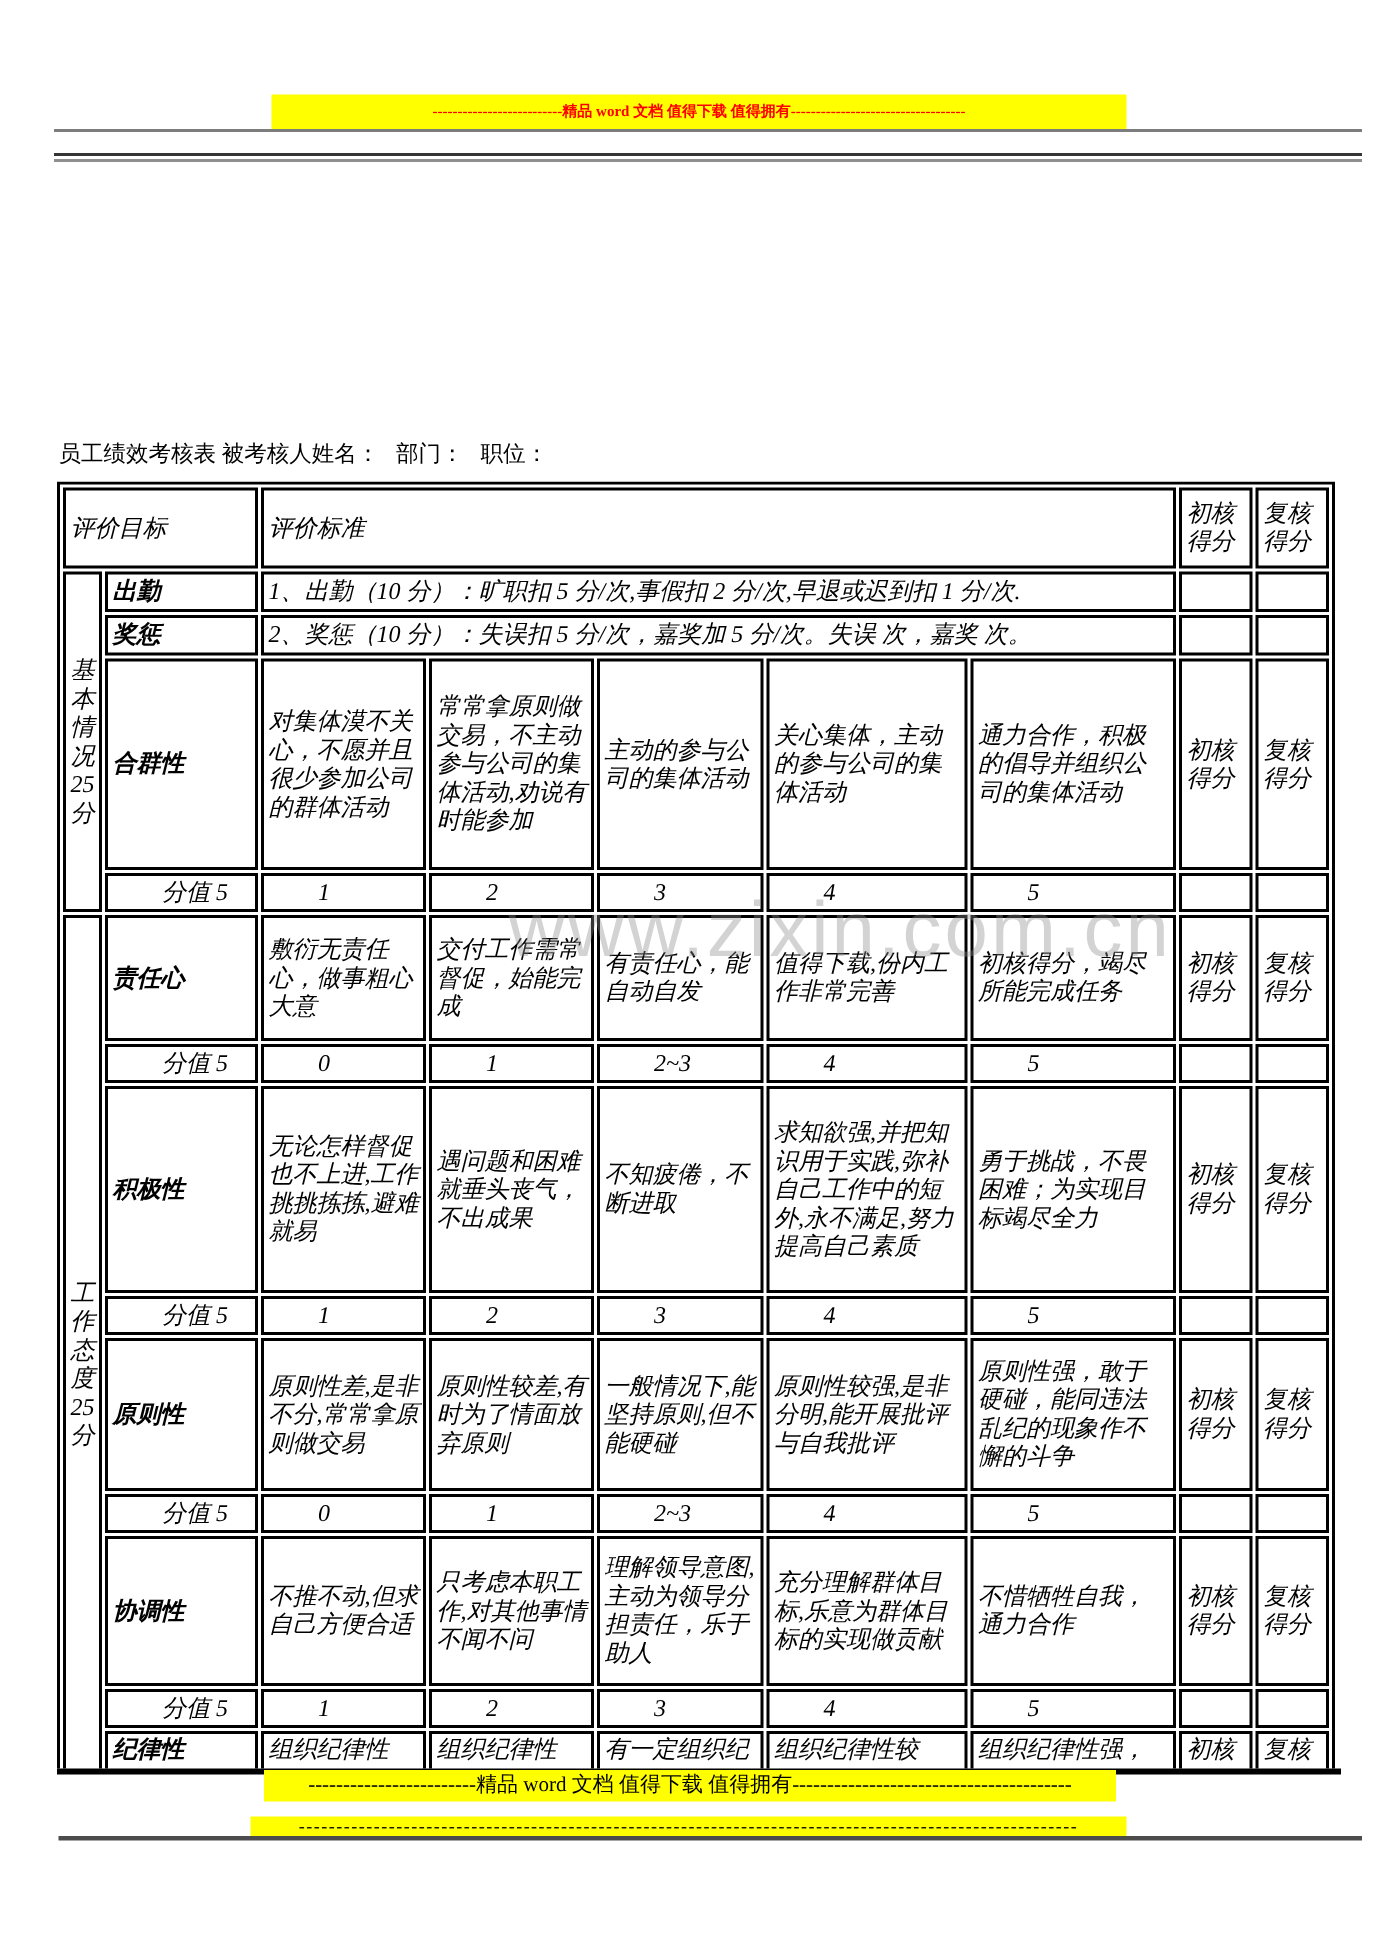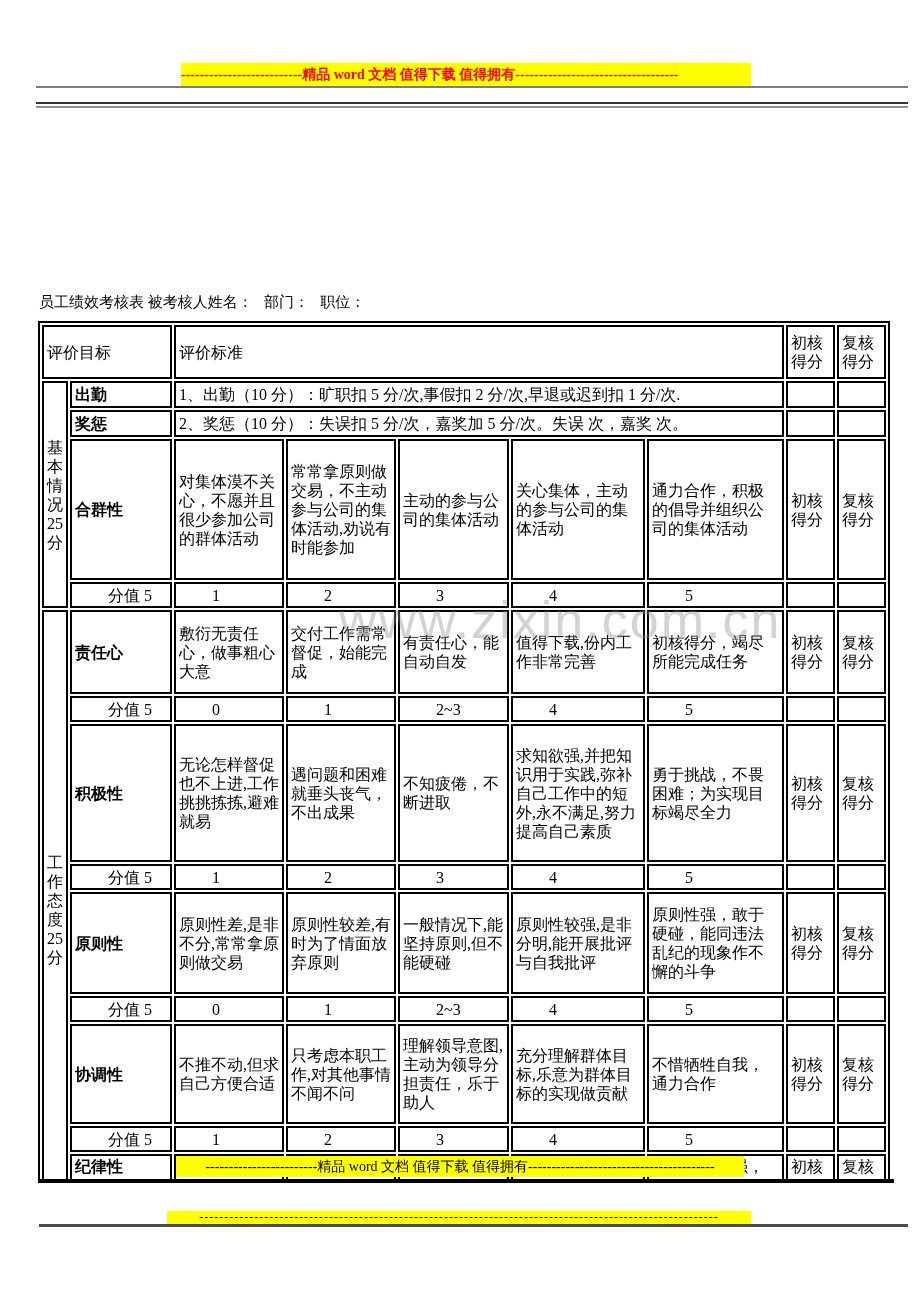--- a/index.html
+++ b/index.html
@@ -3,28 +3,28 @@
 <meta charset="utf-8">
 <style>
   html,body{margin:0;padding:0;}
   body{
     width:920px;height:1302px;position:relative;background:#ffffff;
     font-family:"Liberation Serif","DejaVu Serif",serif;color:#000;
     overflow:hidden;
   }
   .top-banner{
     position:absolute;left:181px;top:63px;width:570px;height:24px;
-    background:#ffff00;color:#ff0000;font-size:14px;line-height:24px;
-    font-weight:bold;white-space:nowrap;overflow:hidden;
+    background:#ffff00;color:#ff0000;font-size:10px;line-height:24px;
+    font-weight:bold;text-align:center;white-space:nowrap;overflow:hidden;
   }
   .rule-a{position:absolute;left:36px;top:86px;width:872px;height:0;border-top:2px solid #7d7d7d;}
   .rule-b{position:absolute;left:36px;top:102px;width:872px;height:2px;
           border-top:2px solid #363636;border-bottom:2px solid #8f8f8f;}
   .doc-title{position:absolute;left:39px;top:293px;font-size:15px;white-space:pre;}
-  .table-wrap{position:absolute;left:38px;top:321px;width:856px;height:858px;overflow:hidden;}
+  .table-wrap{position:absolute;left:38px;top:321px;width:856px;height:858px;overflow:hidden;font-style:italic;}
   table.eval{
     border-collapse:separate;border-spacing:2px;border:2px solid #000;
     width:852px;table-layout:fixed;background:#fff;
   }
   table.eval td{
     border:2px solid #000;box-sizing:border-box;
     padding:1px 3px;font-size:16px;line-height:19px;
     vertical-align:middle;overflow:hidden;word-break:break-all;
   }
   td.lbl{font-weight:bold;}
@@ -41,21 +41,21 @@
   tr.h-xietiao td{height:100px;}
   tr.h-jilv td{height:56px;vertical-align:top;}
   .cut-line{position:absolute;left:38px;top:1179px;width:856px;height:4px;background:#000;}
   .watermark{
     position:absolute;left:295px;top:590px;width:540px;
     font-family:"Liberation Sans","DejaVu Sans",sans-serif;
     font-size:52px;letter-spacing:2px;color:rgba(140,140,140,0.38);
     pointer-events:none;white-space:nowrap;margin-left:44px;
   }
   .bottom-banner-1{
-    position:absolute;left:176px;top:1156px;width:568px;height:21px;
+    position:absolute;left:176px;top:1180px;width:568px;height:21px;
     background:#ffff00;color:#000;font-size:14px;line-height:21px;
     text-align:center;white-space:nowrap;overflow:hidden;
   }
   .bottom-banner-2{
     position:absolute;left:167px;top:1211px;width:584px;height:13px;
     background:#ffff00;color:#000;font-size:12px;line-height:12px;
     text-align:center;white-space:nowrap;overflow:hidden;letter-spacing:1px;
   }
   .rule-c{position:absolute;left:39px;top:1224px;width:869px;height:0;border-top:3px solid #4c4c4c;}
 </style>

